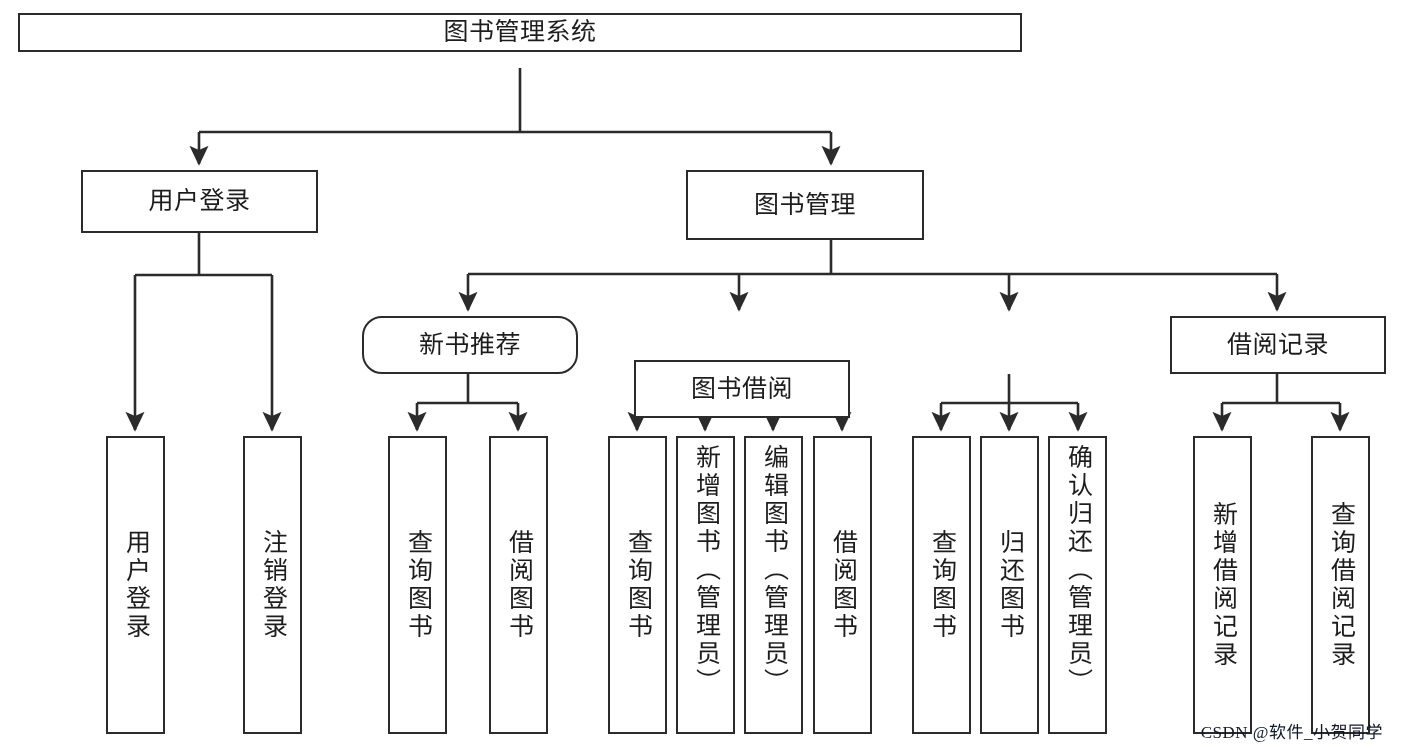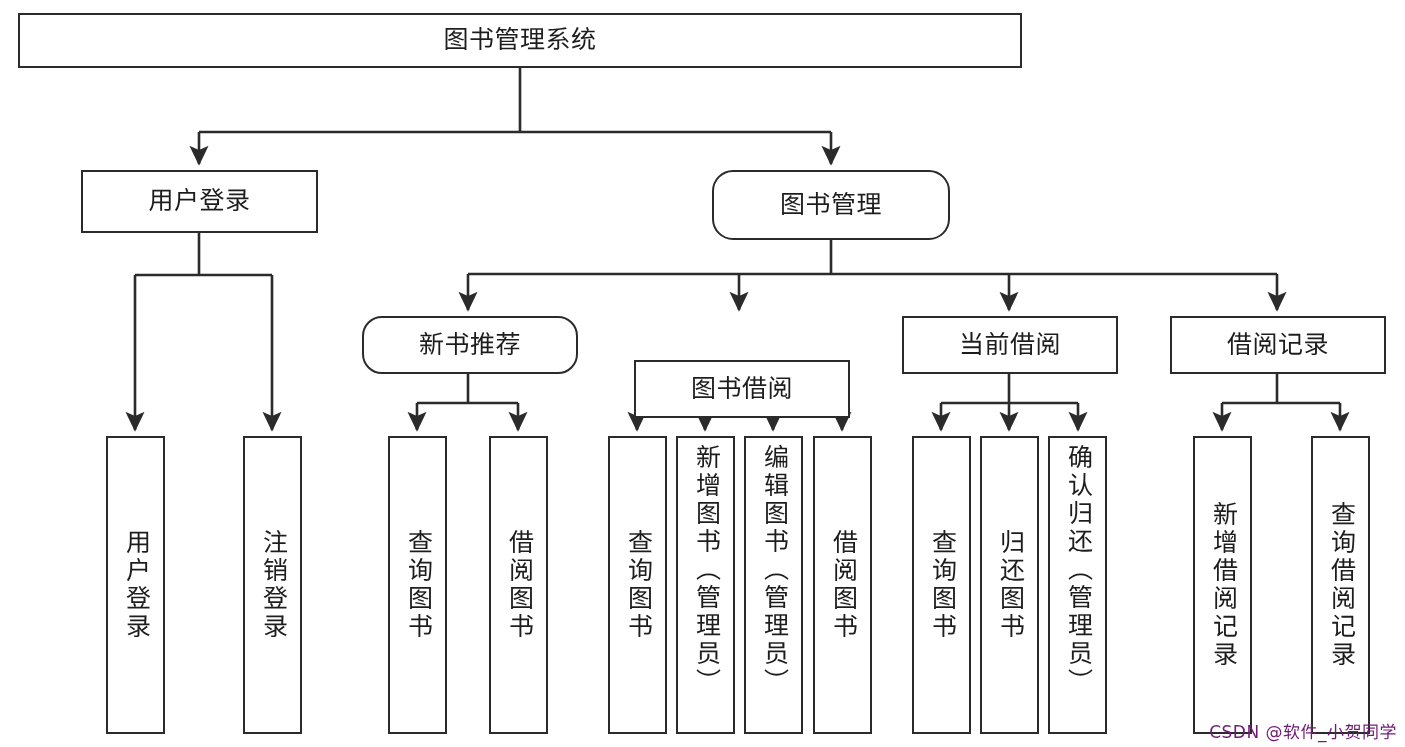--- a/index.html
+++ b/index.html
@@ -54,27 +54,28 @@
     letter-spacing:3px;
     white-space:nowrap;
     display:block;
   }
   .node.v.short{
     align-items:center;
     padding-top:0;
   }
   .watermark{
     position:absolute;
-    right:8px;
+    right:22px;
     bottom:4px;
     font-size:17px;
-    color:#701a75;
+    color:#0f172a;
     letter-spacing:0.5px;
     white-space:nowrap;
     z-index:5;
+    font-family:Liberation Serif, serif;
   }
 </style>
 </head>
 <body>
 
 <div id="canvas">
 
   <svg id="edges" viewBox="0 0 1405 747" width="1405" height="747" aria-hidden="true">
     <defs>
       <marker id="arrow" viewBox="0 0 12 12" refX="10.5" refY="6" markerWidth="8" markerHeight="8" orient="auto-start-reverse">
@@ -118,43 +119,40 @@
       <path d="M 1009 403 L 1009 430" marker-end="url(#arrow)"></path>
       <path d="M 1078 403 L 1078 430" marker-end="url(#arrow)"></path>
 
       <path d="M 1277 374 L 1277 403"></path>
       <path d="M 1222 403 L 1340 403"></path>
       <path d="M 1222 403 L 1222 430" marker-end="url(#arrow)"></path>
       <path d="M 1340 403 L 1340 430" marker-end="url(#arrow)"></path>
     </g>
   </svg>
 
-  <div class="node h root" style="left:18px; top:13px; width:1004px; height:55px;">
+  <div class="node h root" style="left:18px; top:13px; width:1004px; height:39px;">
     <span class="label">图书管理系统</span>
   </div>
 
   <div class="node h" style="left:81px; top:170px; width:237px; height:63px;">
     <span class="label">用户登录</span>
   </div>
 
-  <div class="node h" style="left:712px; top:170px; width:238px; height:70px;border-radius:21px;">
+  <div class="node h" style="left:686px; top:170px; width:238px; height:70px;">
     <span class="label">图书管理</span>
   </div>
 
   <div class="node h" style="left:362px; top:316px; width:216px; height:58px;border-radius:20px;">
     <span class="label">新书推荐</span>
   </div>
 
   <div class="node h" style="left:634px; top:316px; width:216px; height:58px;margin-top:44px;">
     <span class="label">图书借阅</span>
   </div>
 
-  <div class="node h" style="left:902px; top:316px; width:216px; height:58px;">
-    <span class="label">当前借阅</span>
-  </div>
 
   <div class="node h" style="left:1170px; top:316px; width:216px; height:58px;font-family:Liberation Serif, serif;">
     <span class="label">借阅记录</span>
   </div>
 
   <div class="node v short" style="left:106px; top:436px; width:59px; height:298px;">
     <span class="label">用户登录</span>
   </div>
 
   <div class="node v short" style="left:243px; top:436px; width:59px; height:298px;">

